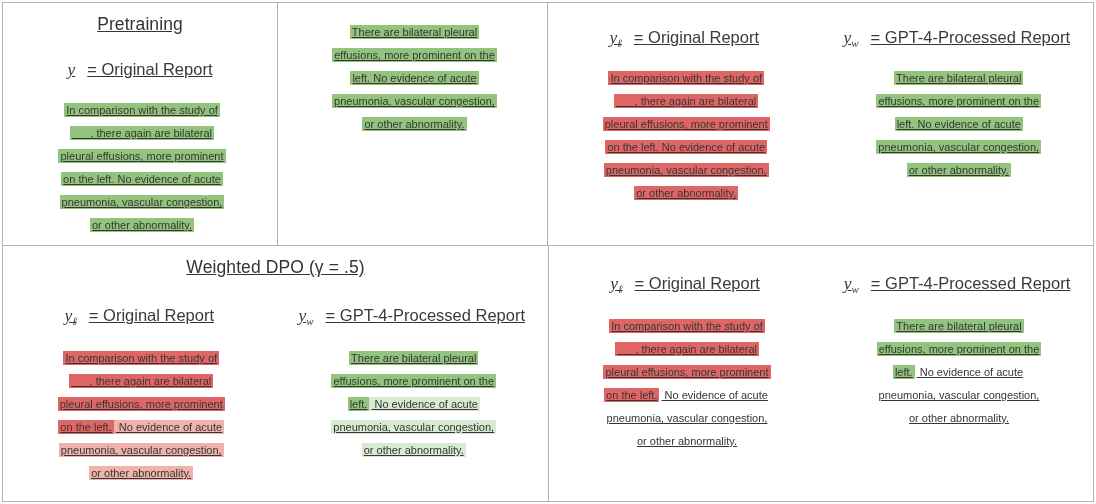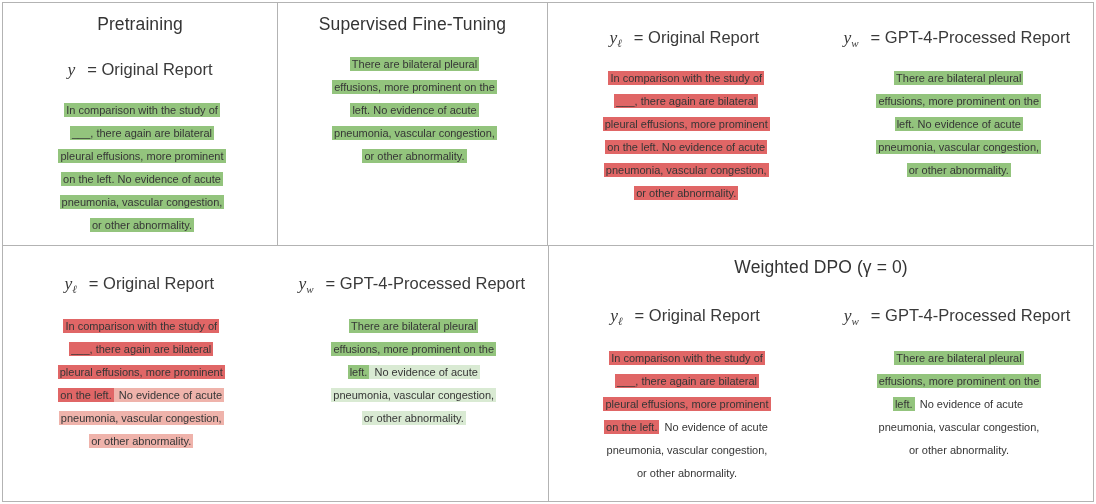--- a/index.html
+++ b/index.html
@@ -8,21 +8,21 @@
     font-family: "Liberation Sans", sans-serif;
     color: var(--text, #333);
   }
   .figure {
     position: relative; width: 1096px; height: 504px;
     box-sizing: border-box; padding: 2px; background: #fff;
   }
   .grid {
     width: 100%; height: 100%; box-sizing: border-box;
     border: 1px solid var(--border, #b3b3b3);
-    display: grid; grid-template-rows: 243px 1fr;
+    display: grid; grid-template-rows: 243px 1fr; text-decoration: underline;
   }
   .row { display: grid; min-height: 0; }
   .row-top { grid-template-columns: 274px 270px 1fr; border-bottom: 1px solid var(--border, #b3b3b3); }
   .row-bottom { grid-template-columns: 545px 1fr; }
   .panel { box-sizing: border-box; overflow: hidden; }
   .panel + .panel { border-left: 1px solid var(--border, #b3b3b3); }
   .panel-title {
     text-align: center; font-size: 17.5px; margin-top: 11px;
     color: #343434; letter-spacing: 0.1px;
   }
@@ -59,21 +59,20 @@
           <div class="col">
             <div class="col-label">
               <span class="math-y">y</span><span class="math-sub"></span><span class="label-rest">= Original Report</span>
             </div>
             <p class="report"><span class="hl hl-green">In comparison with the study of</span><br><span class="hl hl-green">___, there again are bilateral</span><br><span class="hl hl-green">pleural effusions, more prominent</span><br><span class="hl hl-green">on the left. No evidence of acute</span><br><span class="hl hl-green">pneumonia, vascular congestion,</span><br><span class="hl hl-green">or other abnormality.</span></p>
           </div>
         </div>
       </section>
 
       <section class="panel">
-        <div class="panel-title">Supervised Fine-Tuning</div>
         <div class="panel-body single">
           <div class="col">
             <p class="report"><span class="hl hl-green">There are bilateral pleural</span><br><span class="hl hl-green">effusions, more prominent on the</span><br><span class="hl hl-green">left. No evidence of acute</span><br><span class="hl hl-green">pneumonia, vascular congestion,</span><br><span class="hl hl-green">or other abnormality.</span></p>
           </div>
         </div>
       </section>
 
       <section class="panel">
         <div class="panel-body">
           <div class="col">
@@ -89,38 +88,38 @@
             <p class="report"><span class="hl hl-green">There are bilateral pleural</span><br><span class="hl hl-green">effusions, more prominent on the</span><br><span class="hl hl-green">left. No evidence of acute</span><br><span class="hl hl-green">pneumonia, vascular congestion,</span><br><span class="hl hl-green">or other abnormality.</span></p>
           </div>
         </div>
       </section>
 
     </div>
 
     <div class="row row-bottom">
 
       <section class="panel">
+        <div class="panel-title">Weighted DPO (γ = .5)</div>
         <div class="panel-body">
           <div class="col">
             <div class="col-label">
               <span class="math-y">y</span><span class="math-sub">ℓ</span><span class="label-rest">= Original Report</span>
             </div>
             <p class="report"><span class="hl hl-red">In comparison with the study of</span><br><span class="hl hl-red">___, there again are bilateral</span><br><span class="hl hl-red">pleural effusions, more prominent</span><br><span class="hl hl-red">on the left.</span><span class="hl hl-light-red"> No evidence of acute</span><br><span class="hl hl-light-red">pneumonia, vascular congestion,</span><br><span class="hl hl-light-red">or other abnormality.</span></p>
           </div>
           <div class="col">
             <div class="col-label">
               <span class="math-y">y</span><span class="math-sub">w</span><span class="label-rest">= GPT-4-Processed Report</span>
             </div>
             <p class="report"><span class="hl hl-green">There are bilateral pleural</span><br><span class="hl hl-green">effusions, more prominent on the</span><br><span class="hl hl-green">left.</span><span class="hl hl-light-green"> No evidence of acute</span><br><span class="hl hl-light-green">pneumonia, vascular congestion,</span><br><span class="hl hl-light-green">or other abnormality.</span></p>
           </div>
         </div>
       </section>
 
       <section class="panel">
-        <div class="panel-title">Weighted DPO (γ = 0)</div>
         <div class="panel-body">
           <div class="col">
             <div class="col-label">
               <span class="math-y">y</span><span class="math-sub">ℓ</span><span class="label-rest">= Original Report</span>
             </div>
             <p class="report"><span class="hl hl-red">In comparison with the study of</span><br><span class="hl hl-red">___, there again are bilateral</span><br><span class="hl hl-red">pleural effusions, more prominent</span><br><span class="hl hl-red">on the left.</span><span class="hl hl-none"> No evidence of acute</span><br><span class="hl hl-none">pneumonia, vascular congestion,</span><br><span class="hl hl-none">or other abnormality.</span></p>
           </div>
           <div class="col">
             <div class="col-label">
               <span class="math-y">y</span><span class="math-sub">w</span><span class="label-rest">= GPT-4-Processed Report</span>

